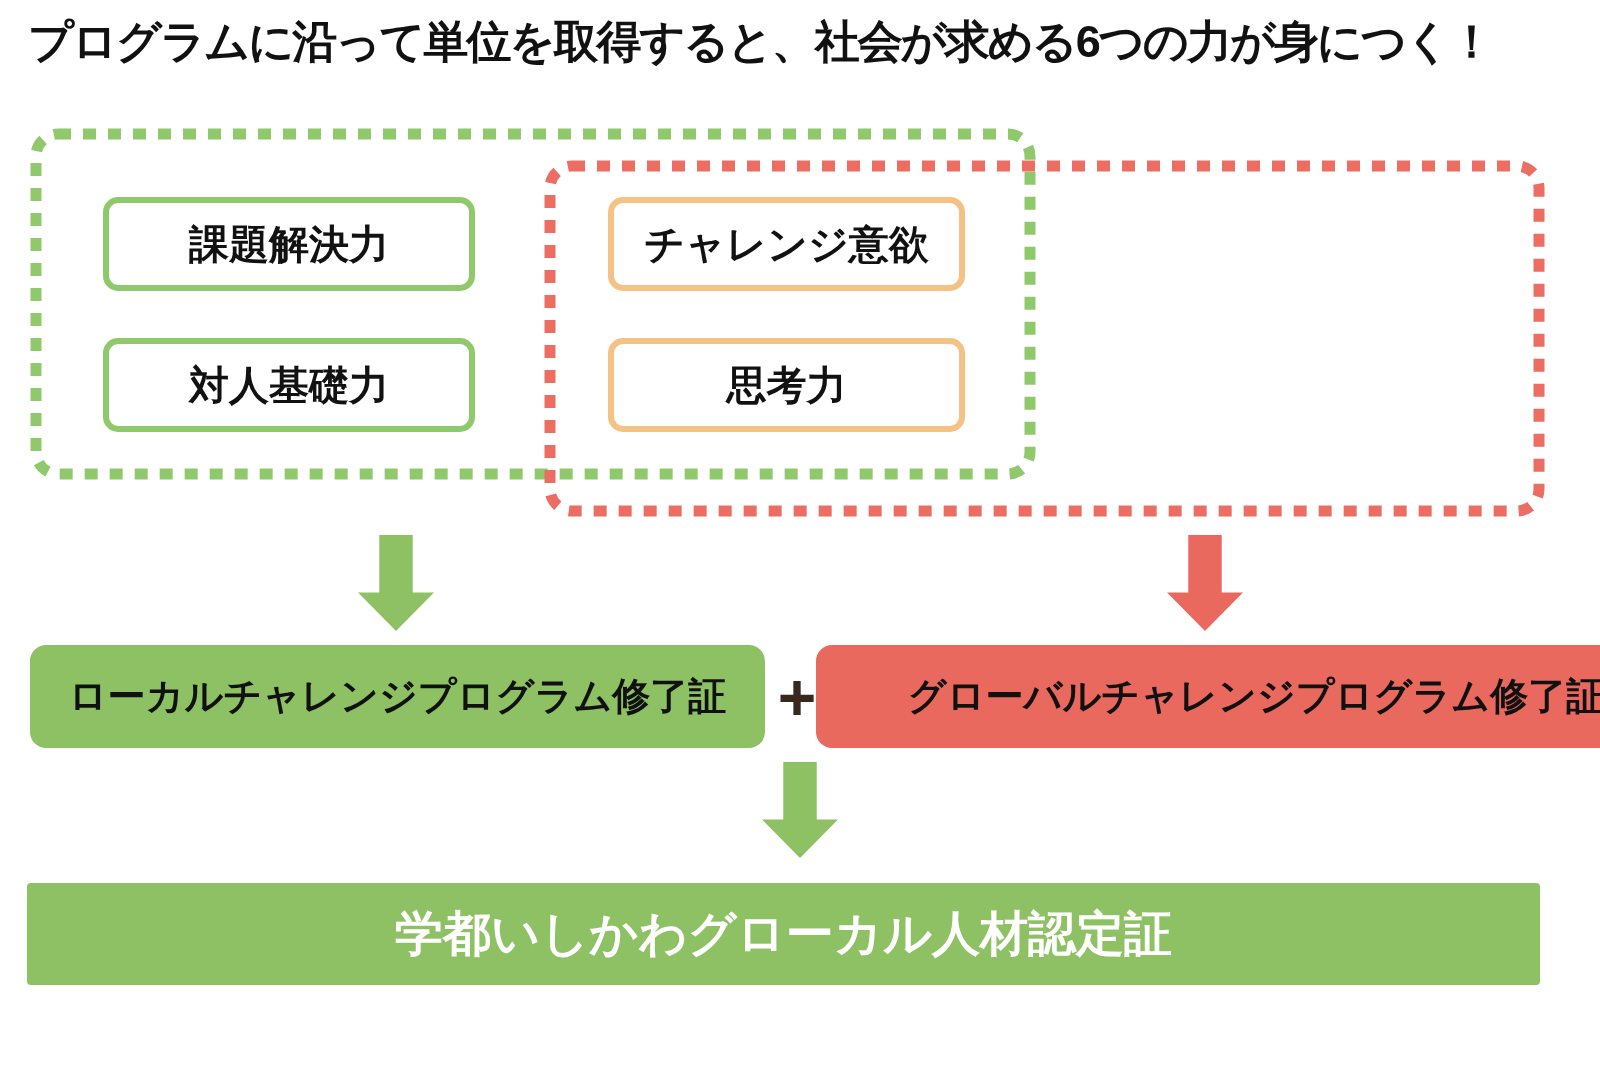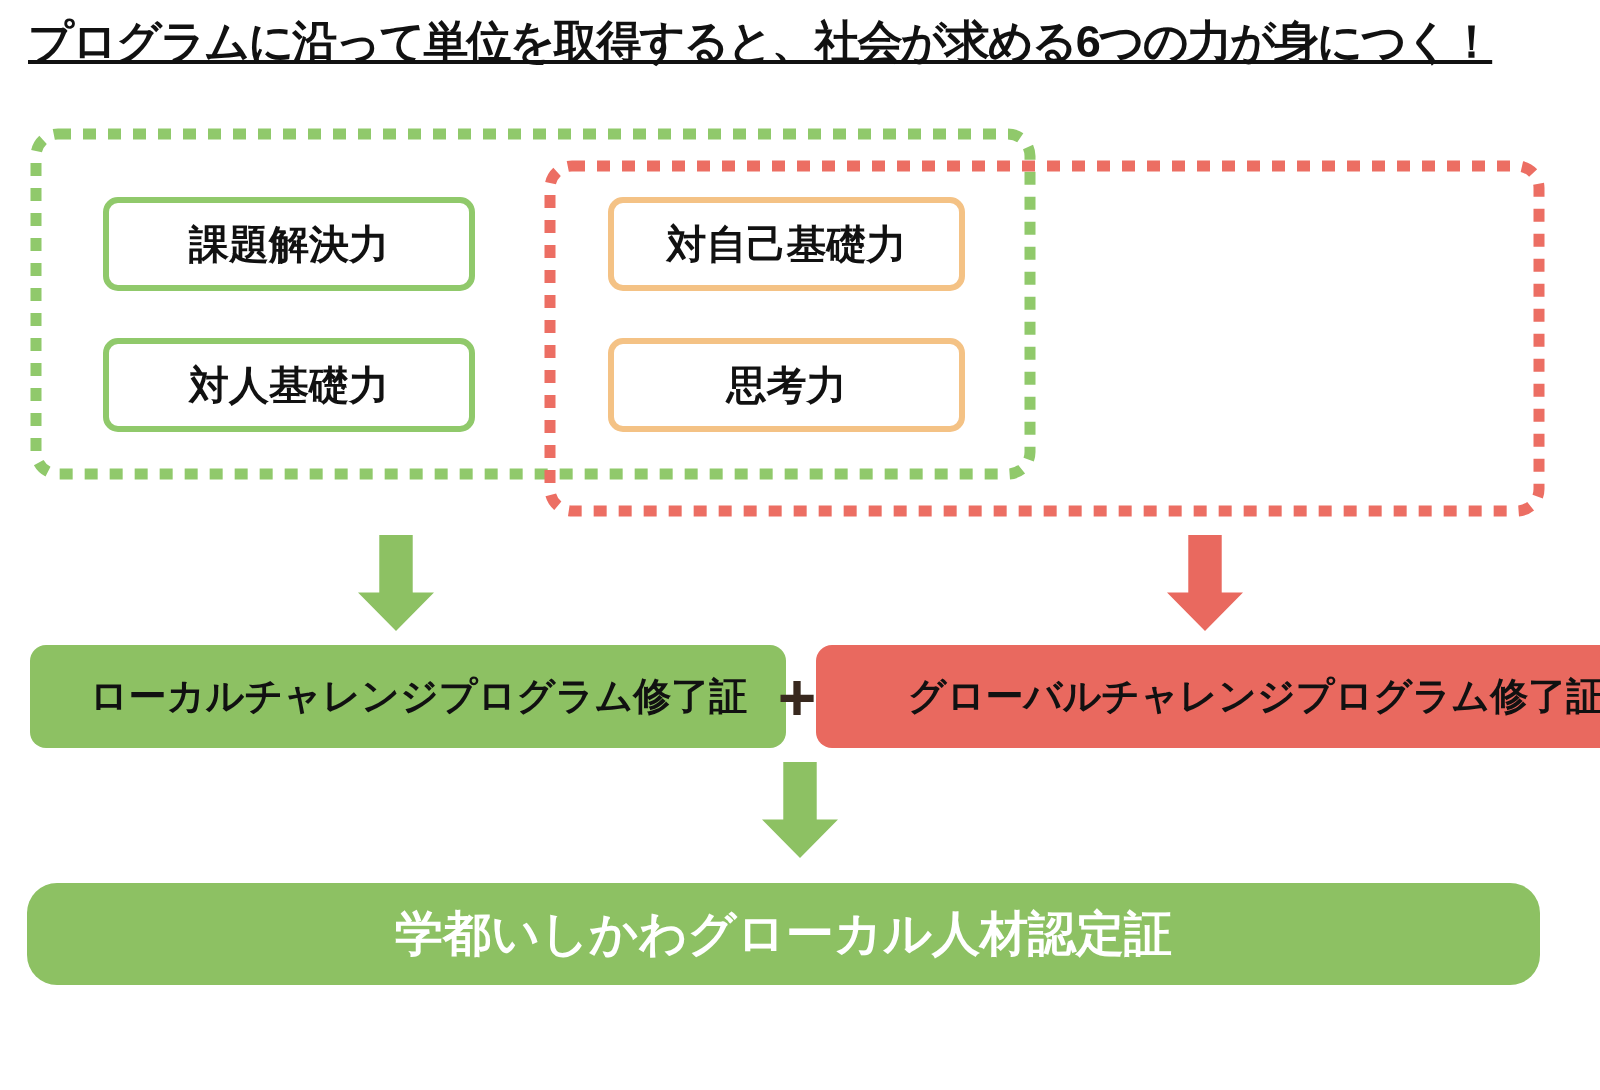--- a/index.html
+++ b/index.html
@@ -1,20 +1,20 @@
 <!DOCTYPE html>
 <html style="--green: #8dc163; --green-outline: #90c96b; --red: #e9695f; --red-outline: #ec6e63; --orange-outline: #f4c285; --plus-dark: #38281e; --text-black: #111111; --white: #ffffff;"><head>
 <meta charset="utf-8">
 <style>
   html,body{margin:0;padding:0;background:#ffffff;}
   body{font-family:"Liberation Sans","DejaVu Sans",sans-serif;font-weight:bold;color:var(--text-black,#111);}
   .canvas{position:relative;width:1600px;height:1090px;background:#fff;overflow:hidden;}
 
   .title{position:absolute;left:28px;top:12px;width:1544px;font-size:45px;letter-spacing:-2px;
-         white-space:nowrap;margin:0;color:var(--text-black);text-decoration:underline;}
+         white-space:nowrap;margin:0;color:var(--text-black);}
 
   .outlines{position:absolute;left:0;top:0;width:1600px;height:1090px;}
   .outline{fill:none;stroke-width:11;stroke-dasharray:13 12;}
   .outline-local{stroke:var(--green-outline);}
   .outline-global{stroke:var(--red-outline);}
 
   .ability{position:absolute;height:94px;background:#fff;border-radius:15px;border:6px solid;
            display:flex;align-items:center;justify-content:center;font-size:40px;box-sizing:border-box;}
   .ability .lbl{white-space:nowrap;}
   .col1{left:103px;width:372px;border-color:var(--green-outline);}
@@ -26,26 +26,26 @@
   .arrow{position:absolute;width:76px;height:96px;
          clip-path:polygon(28% 0,72% 0,72% 60%,100% 60%,50% 100%,0 60%,28% 60%);}
   .arrow-green{background:var(--green);}
   .arrow-red{background:var(--red);}
   .arrow-local{left:358px;top:535px;}
   .arrow-global{left:1167px;top:535px;}
   .arrow-final{left:762px;top:762px;}
 
   .cert{position:absolute;top:645px;height:103px;border-radius:16px;display:flex;align-items:center;
         justify-content:center;font-size:38px;white-space:nowrap;color:var(--text-black);}
-  .cert-local{left:30px;width:735px;background:var(--green);padding-left:21px;}
+  .cert-local{left:30px;width:735px;background:var(--green);}
   .cert-global{left:816px;width:856px;background:var(--red);padding-left:12px;}
   .plus{position:absolute;left:765px;top:645px;width:64px;height:103px;display:flex;align-items:center;
         justify-content:center;font-size:66px;font-weight:900;color:var(--plus-dark);}
 
-  .final{position:absolute;left:27px;top:883px;width:1513px;height:102px;border-radius:30px;
+  .final{position:absolute;left:27px;top:883px;width:1513px;height:102px;border-radius:4px;
          background:var(--green);display:flex;align-items:center;justify-content:center;
          font-size:48px;color:var(--white);white-space:nowrap;}
 
   .footnote{position:absolute;left:0;top:1008px;width:1600px;text-align:center;font-size:40px;
             letter-spacing:-1px;color:var(--text-black);white-space:nowrap;}
 </style>
 </head>
 <body>
 
 <div class="canvas">
@@ -58,21 +58,21 @@
   </svg>
 
   <div class="ability col1 row1">
     <span class="lbl">課題解決力</span>
   </div>
   <div class="ability col1 row2">
     <span class="lbl">対人基礎力</span>
   </div>
 
   <div class="ability col2 row1">
-    <span class="lbl">対自己基礎力</span>
+    <span class="lbl">チャレンジ意欲</span>
   </div>
   <div class="ability col2 row2">
     <span class="lbl">思考力</span>
   </div>
 
 
   <div class="arrow arrow-green arrow-local"></div>
   <div class="arrow arrow-red arrow-global"></div>
 
   <div class="cert cert-local">

